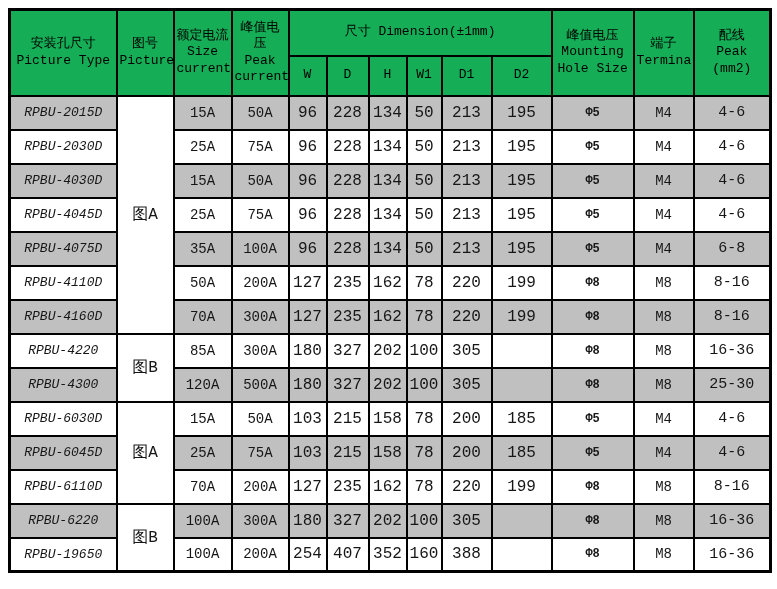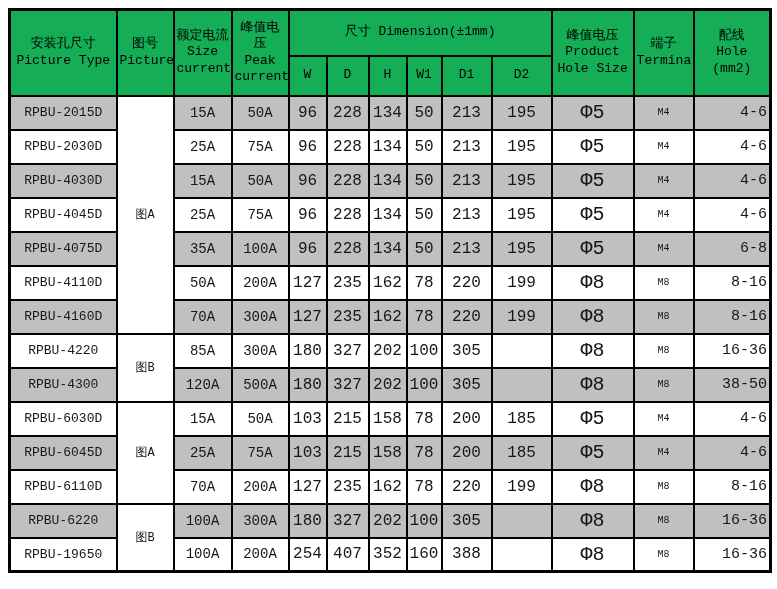--- a/index.html
+++ b/index.html
@@ -36,27 +36,27 @@
     color: #000;
     font-weight: normal;
     font-size: 13px;
     line-height: 1.28;
   }
   thead tr.h1 { height: 46px; }
   thead tr.h2 { height: 40px; }
   thead th .ln { display: block; }
   tbody tr { height: 34px; }
   tbody tr.shade td { background: var(--gray, #C0C0C0); }
-  tbody td.c-picture { background: #ffffff !important; font-size: 12px; }
-  td.c-model  { font-size: 13px; letter-spacing: 0; }
+  tbody td.c-picture { background: #ffffff !important; font-size: 16px; }
+  td.c-model  { font-size: 13px; letter-spacing: 0; font-style: italic; }
   td.c-rated, td.c-peak { font-size: 14px; margin-left: 43px; }
   td.c-dim    { font-size: 16px; }
-  td.c-hole   { font-size: 20px; }
-  td.c-term   { font-size: 10px; }
-  td.c-cable  { font-size: 15px; text-align: right; }
+  td.c-hole   { font-size: 12px; font-weight: bold; }
+  td.c-term   { font-size: 14px; }
+  td.c-cable  { font-size: 15px; }
 </style>
 </head>
 <body>
 
 <div class="page">
   <table class="spec">
     <colgroup>
       <col style="width:107px">
         <col style="width:57px">
         <col style="width:58px">
@@ -85,29 +85,29 @@
           <span class="ln">额定电流</span>
           <span class="ln">Size current</span>
         </th>
         <th rowspan="2">
           <span class="ln">峰值电压</span>
           <span class="ln">Peak current</span>
         </th>
         <th colspan="6">尺寸 Dimension(±1mm)</th>
         <th rowspan="2">
           <span class="ln">峰值电压</span>
-          <span class="ln">Product Hole Size</span>
+          <span class="ln">Mounting Hole Size</span>
         </th>
         <th rowspan="2">
           <span class="ln">端子</span>
           <span class="ln">Terminal</span>
         </th>
         <th rowspan="2">
           <span class="ln">配线</span>
-          <span class="ln">Hole</span>
+          <span class="ln">Peak</span>
           <span class="ln">(mm2)</span>
         </th>
       </tr>
       <tr class="h2">
         <th>W</th>
         <th>D</th>
         <th>H</th>
         <th>W1</th>
         <th>D1</th>
         <th>D2</th>
@@ -233,21 +233,21 @@
           <td class="c-rated">120A</td>
           <td class="c-peak">500A</td>
           <td class="c-dim">180</td>
           <td class="c-dim">327</td>
           <td class="c-dim">202</td>
           <td class="c-dim">100</td>
           <td class="c-dim">305</td>
           <td class="c-dim"></td>
           <td class="c-hole">Φ8</td>
           <td class="c-term">M8</td>
-          <td class="c-cable">38-50</td>
+          <td class="c-cable">25-30</td>
         </tr>
         <tr>
           <td class="c-model">RPBU-6030D</td>
           <td rowspan="3" class="c-picture">图A</td>
           <td class="c-rated">15A</td>
           <td class="c-peak">50A</td>
           <td class="c-dim">103</td>
           <td class="c-dim">215</td>
           <td class="c-dim">158</td>
           <td class="c-dim">78</td>

